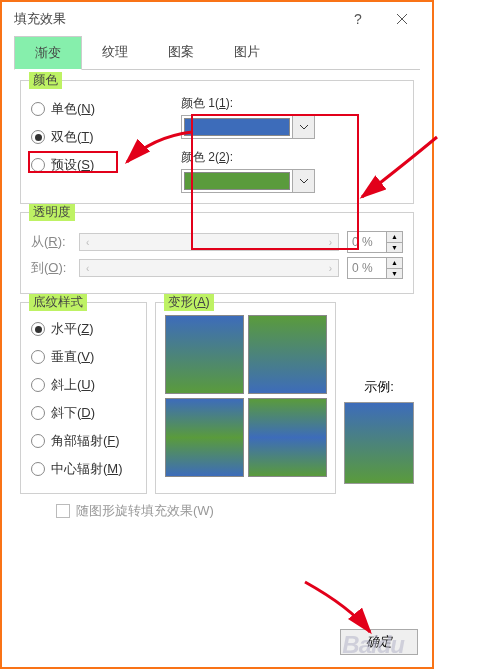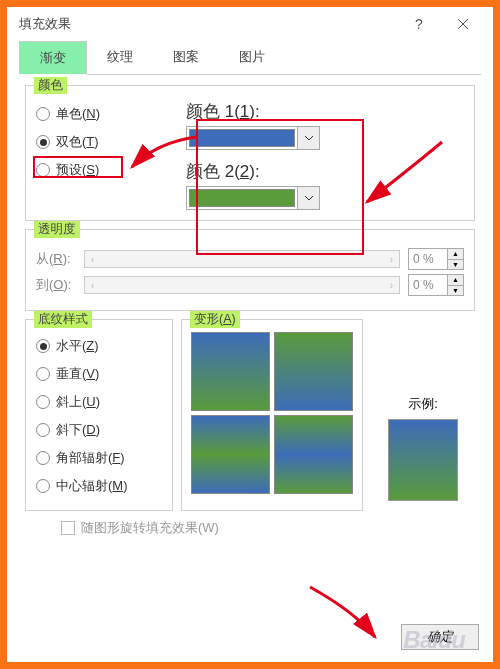--- a/index.html
+++ b/index.html
@@ -1,17 +1,17 @@
 <!DOCTYPE html>
 <html><head>
 <meta charset="utf-8">
 <style>
   * { box-sizing: border-box; font-family: "Microsoft YaHei", "SimSun", sans-serif; }
   body { margin: 0; background: #fff; width: 500px; height: 669px; position: relative; }
-  .dialog { width: 500px; height: 669px; background: #fff; border: 7px solid #f97316; position: relative; }
+  .dialog { width: 434px; height: 669px; background: #fff; border: 2px solid #f97316; position: relative; }
 
   .titlebar { height: 34px; display: flex; align-items: center; padding: 0 8px 0 12px; color: #444; font-size: 13px; }
   .titlebar .spacer { flex: 1; }
   .titlebar .winbtn { width: 44px; height: 30px; display: flex; align-items: center; justify-content: center; color: #555; font-size: 14px; }
   .titlebar .winbtn svg { width: 12px; height: 12px; stroke: #555; stroke-width: 1; fill: none; }
 
   .tabs-wrap { padding: 0 12px; }
   .tabs { display: flex; border-bottom: 1px solid #ccc; }
   .tab { padding: 7px 20px; font-size: 13px; color: #444; position: relative; }
   .tab.active { border: 1px solid #ccc; border-bottom: 1px solid #fff; margin-bottom: -1px; background: #86efac; }
@@ -27,21 +27,21 @@
   .under { text-decoration: underline; }
 
   .color-group { display: flex; }
   .color-left { width: 150px; }
   .color-right { flex: 1; }
 
   .hi-red { border: 2px solid #e2001a; position: absolute; pointer-events: none; }
   .hi-twocolor { left: 26px; top: 149px; width: 90px; height: 22px; }
   .hi-colors { left: 189px; top: 112px; width: 168px; height: 136px; }
 
-  .color-label { font-size: 17px; color: #333; margin-bottom: 3px; }
+  .color-label { font-size: 12px; color: #333; margin-bottom: 3px; }
   .color-picker { display: flex; border: 1px solid #aaa; width: 134px; height: 24px; }
   .swatch { flex: 1; border: 1px solid #888; margin: 2px; }
   .swatch.c1 { background: #3d6cba; }
   .swatch.c2 { background: #5a9b3c; }
   .dd-btn { width: 22px; border-left: 1px solid #aaa; display: flex; align-items: center; justify-content: center; background: #eee; }
   .dd-btn svg { width: 8px; height: 5px; }
 
   .trans-row { display: flex; align-items: center; margin: 4px 0; font-size: 13px; }
   .trans-row .lbl { width: 48px; color: #888; }
   .trans-row .slider { flex: 1; height: 18px; border: 1px solid #ccc; display: flex; align-items: center; justify-content: space-between; padding: 0 6px; margin-right: 8px; background: #f4f4f4; color: #bbb; }

